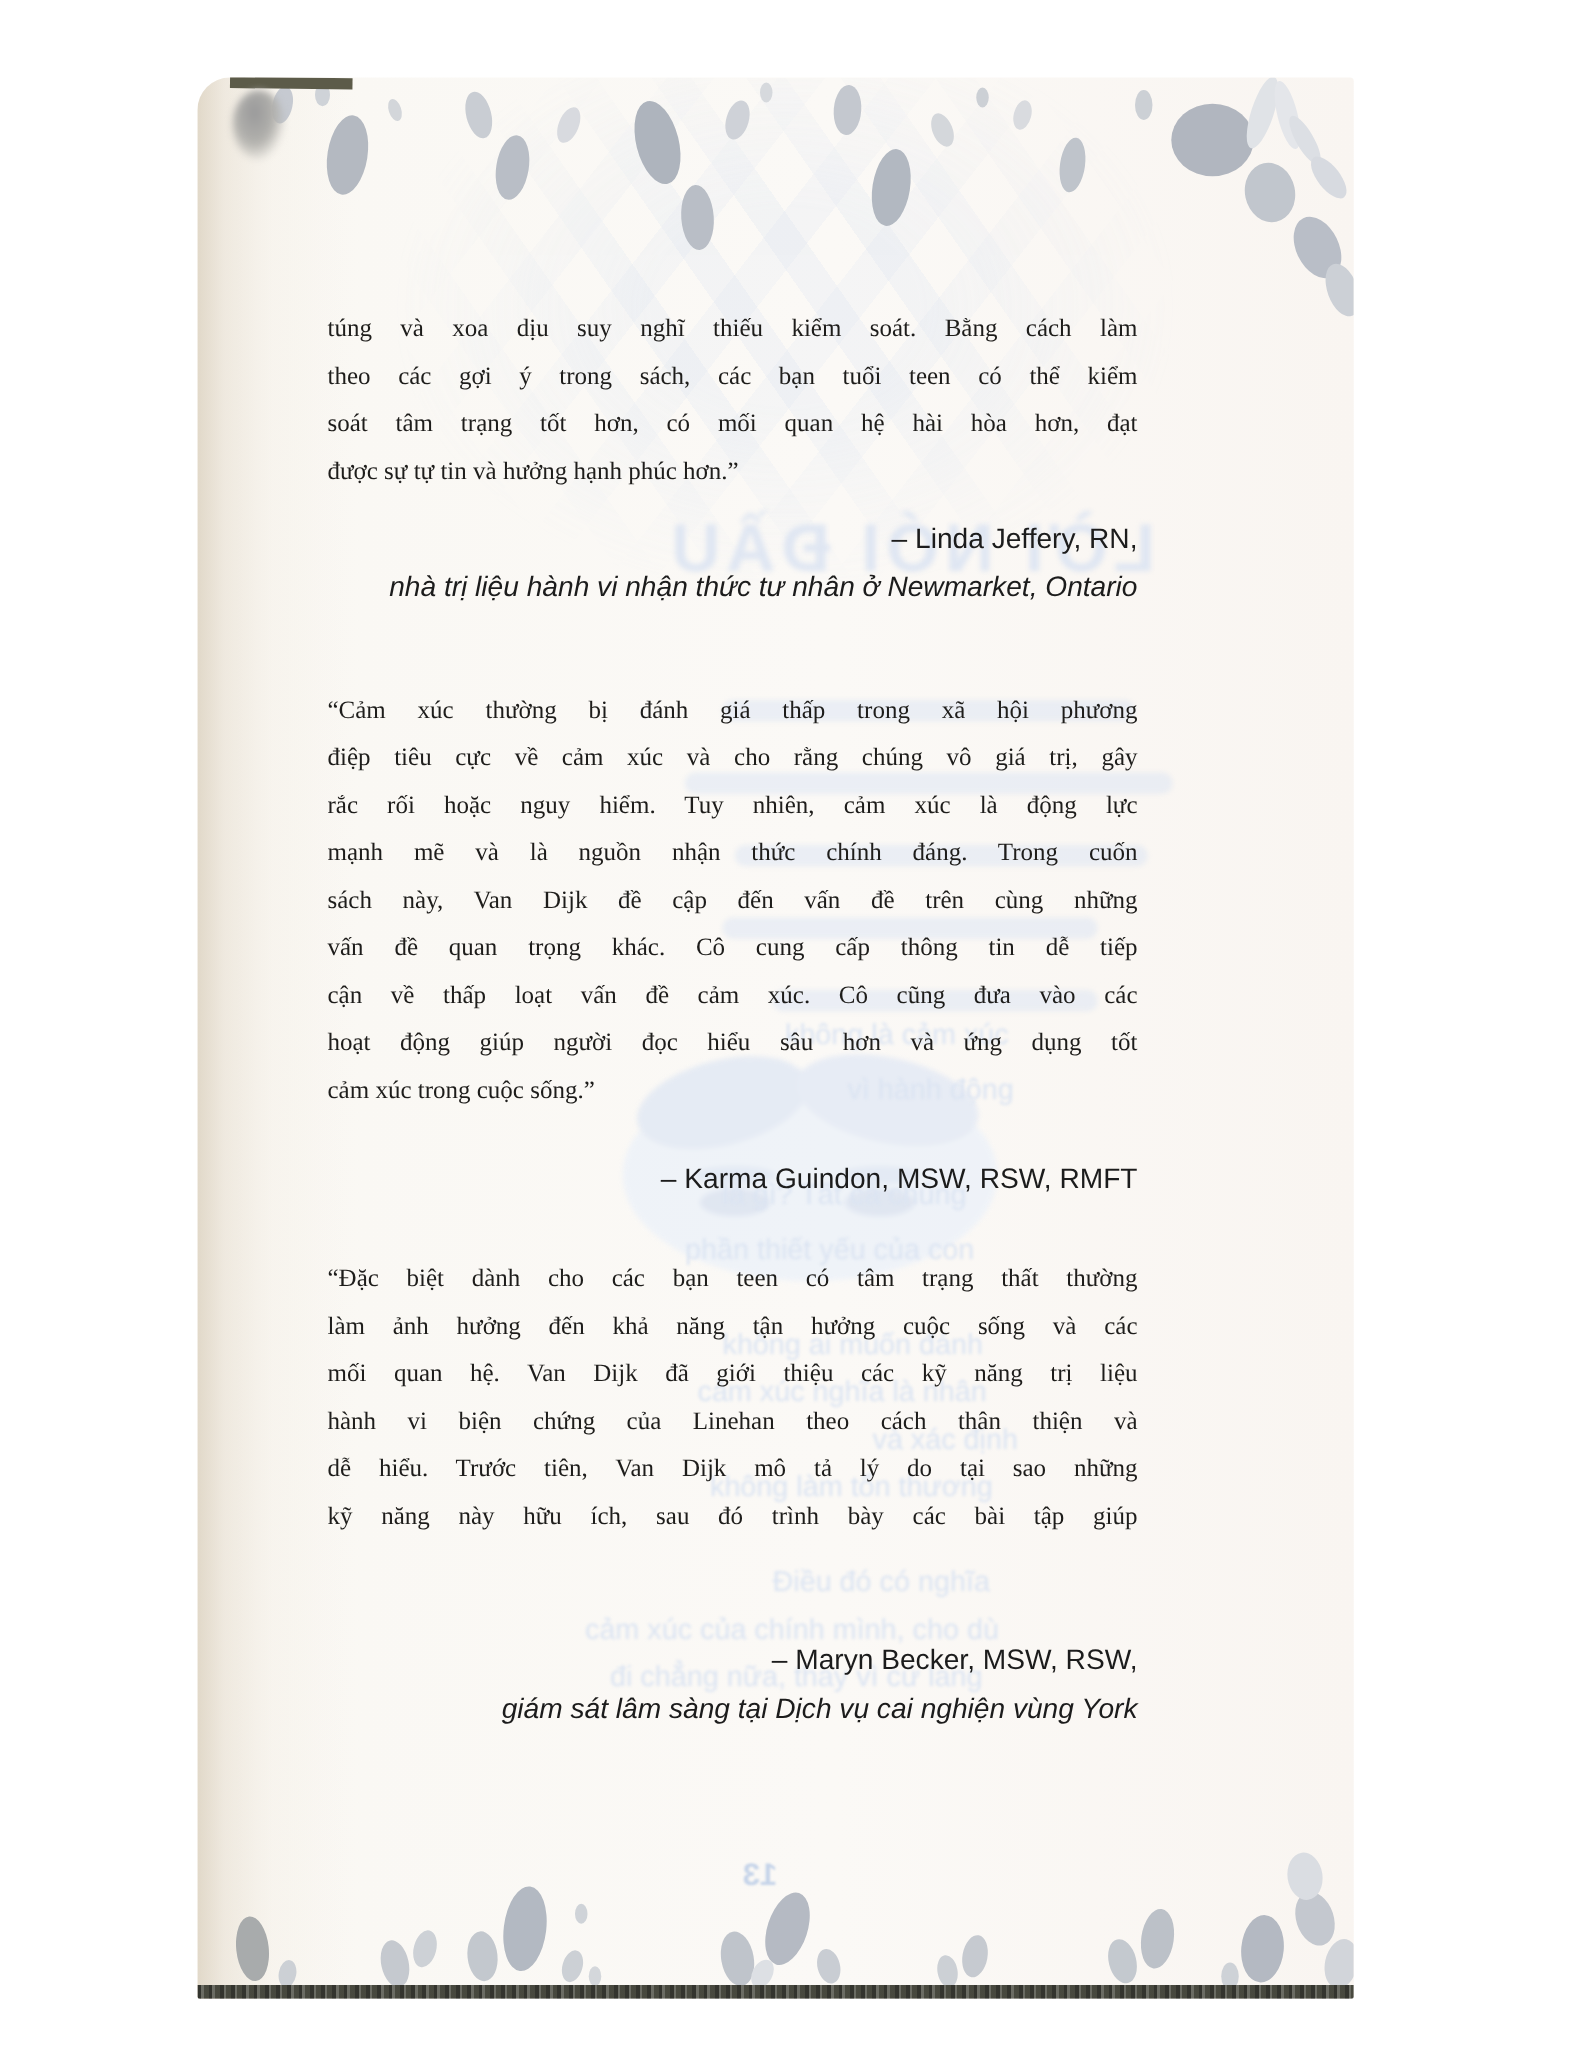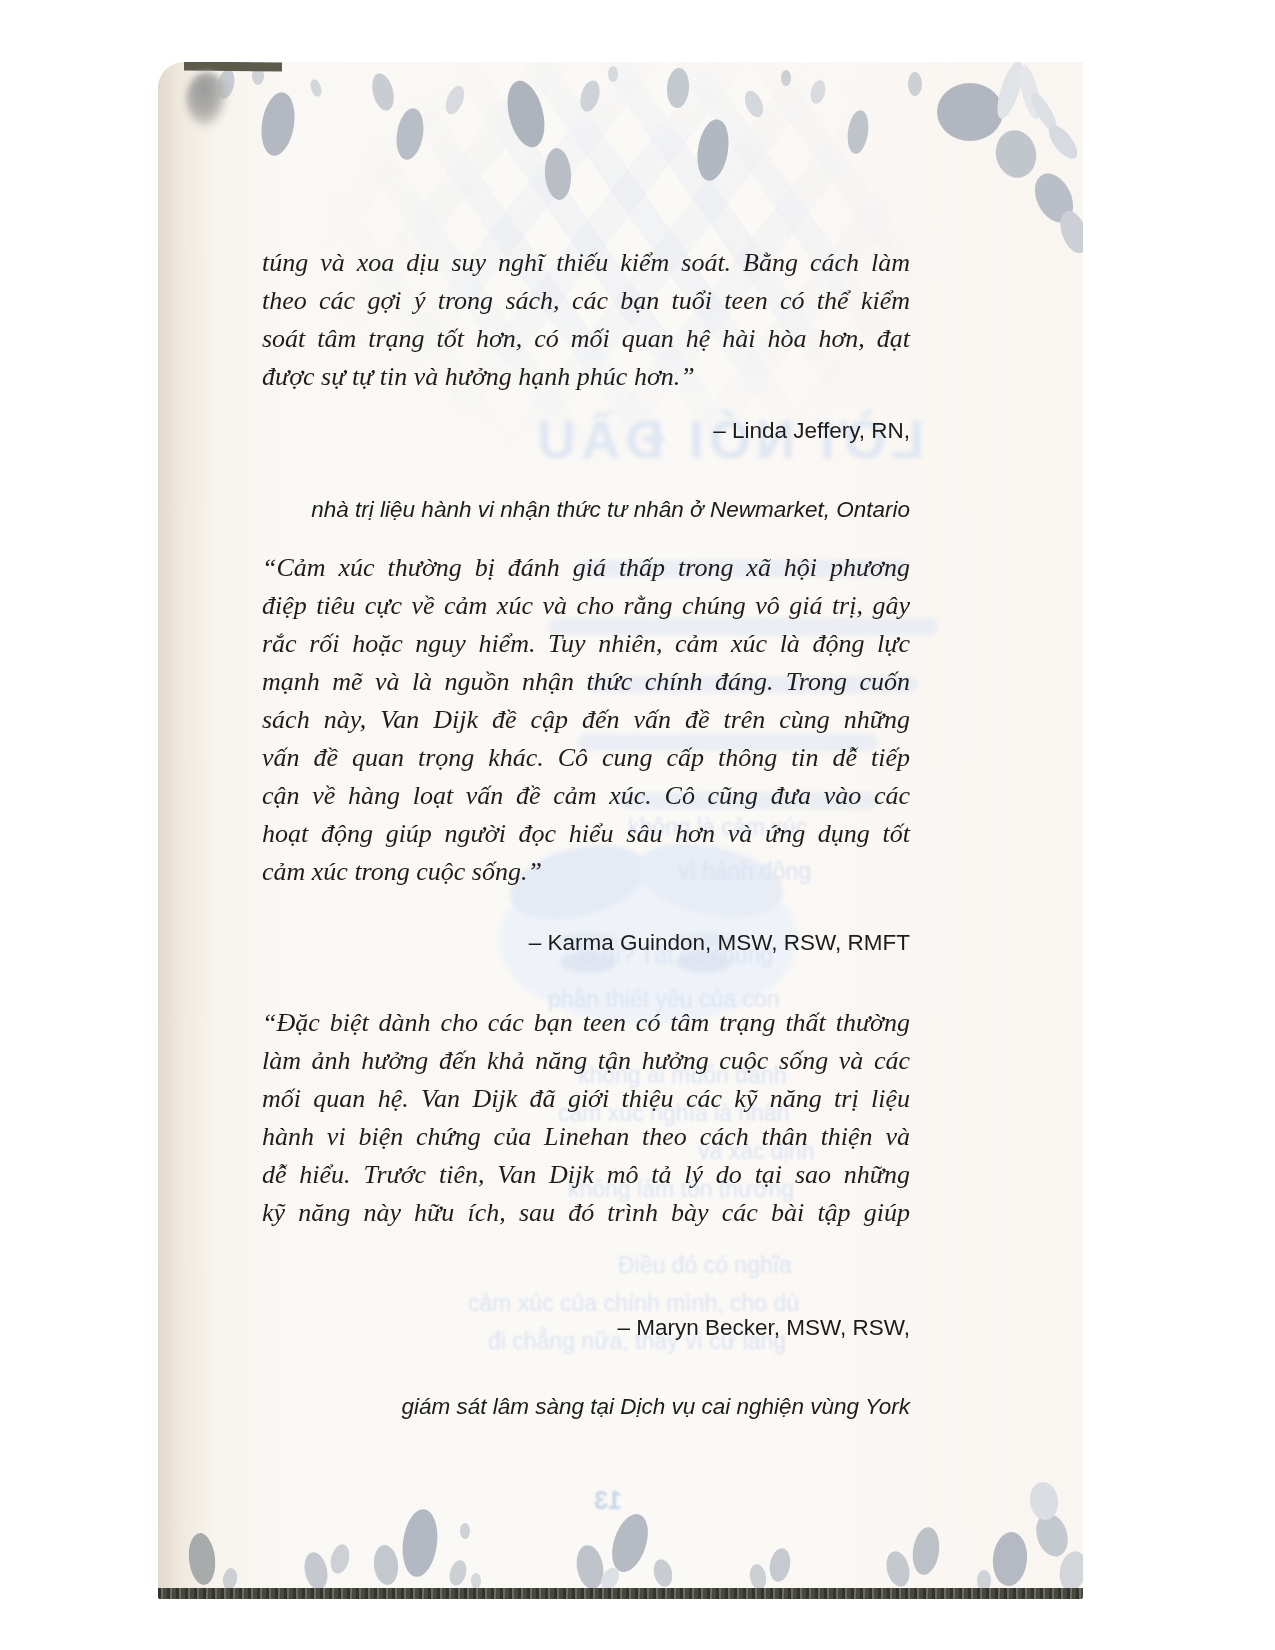--- a/index.html
+++ b/index.html
@@ -28,26 +28,26 @@
          color:#dfe6f2;filter:blur(2px);transform:scaleX(-1);white-space:nowrap;}
   .ghost-face{left:300px;top:778px;opacity:.85;filter:blur(2px);}
   .ghost-frag{position:absolute;font-family:"Liberation Sans",sans-serif;font-size:23px;
          color:#dbe4f2;filter:blur(1.3px);white-space:nowrap;pointer-events:none;}
   .ghost-bar{position:absolute;height:17px;border-radius:9px;background:rgba(213,225,243,.42);
          filter:blur(2px);pointer-events:none;}
   .ghost-pagenum{left:436px;top:1424px;font-size:25px;font-weight:bold;color:#c6d4e9;
          filter:blur(1px);transform:scaleX(-1);}
   .content{position:absolute;left:0;top:0;right:0;bottom:0;}
   .block{position:absolute;left:104px;width:648px;color:#1e1d1b;}
-  .quote{font-size:26px;line-height:38px;font-style:italic;}
+  .quote{font-size:20px;line-height:38px;}
   .qline{text-align:justify;text-align-last:justify;white-space:normal;}
   .qline.last{text-align-last:left;}
   .attr{font-family:"Liberation Sans",sans-serif;font-size:22.5px;line-height:39px;color:#1c1c1c;}
   .aline{text-align:right;}
-  .aline.role{font-style:italic;margin-top:40px;}
+  .aline.role{font-style:italic;}
   .q1{top:182px;} .a1{top:349px;} .q2{top:466px;margin-top:21px;} .a2{top:861px;}
   .q3{top:942px;} .a3{top:1246px;}
   .bottom-strip{position:absolute;left:0;right:0;top:1526px;height:11px;background:#53544a;
          background-image:repeating-linear-gradient(90deg, rgba(0,0,0,.38) 0 3px, rgba(255,255,255,.14) 3px 5px, rgba(20,20,10,.18) 5px 9px);}
 </style>
 </head>
 <body>
 
 <div class="canvas">
   <div class="photo">
@@ -159,21 +159,21 @@
           <div class="aline last role">nhà trị liệu hành vi nhận thức tư nhân ở Newmarket, Ontario</div>
         </div>
 
       <div class="block quote q2">
           <div class="qline">“Cảm xúc thường bị đánh giá thấp trong xã hội phương</div>
           <div class="qline">điệp tiêu cực về cảm xúc và cho rằng chúng vô giá trị, gây</div>
           <div class="qline">rắc rối hoặc nguy hiểm. Tuy nhiên, cảm xúc là động lực</div>
           <div class="qline">mạnh mẽ và là nguồn nhận thức chính đáng. Trong cuốn</div>
           <div class="qline">sách này, Van Dijk đề cập đến vấn đề trên cùng những</div>
           <div class="qline">vấn đề quan trọng khác. Cô cung cấp thông tin dễ tiếp</div>
-          <div class="qline">cận về hàng loạt vấn đề cảm xúc. Cô cũng đưa vào các</div>
+          <div class="qline">cận về thấp loạt vấn đề cảm xúc. Cô cũng đưa vào các</div>
           <div class="qline">hoạt động giúp người đọc hiểu sâu hơn và ứng dụng tốt</div>
           <div class="qline last">cảm xúc trong cuộc sống.”</div>
         </div>
       <div class="block attr a2">
           <div class="aline last">– Karma Guindon, MSW, RSW, RMFT</div>
         </div>
 
       <div class="block quote q3">
           <div class="qline">“Đặc biệt dành cho các bạn teen có tâm trạng thất thường</div>
           <div class="qline">làm ảnh hưởng đến khả năng tận hưởng cuộc sống và các</div>

